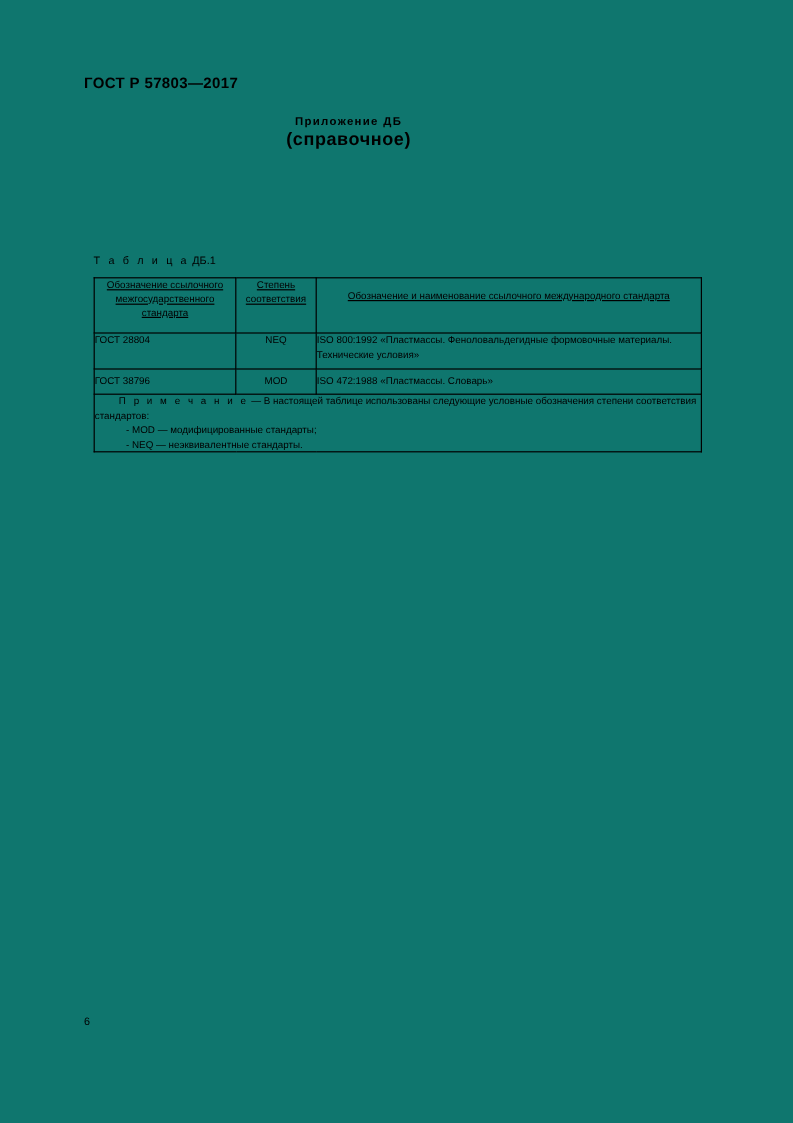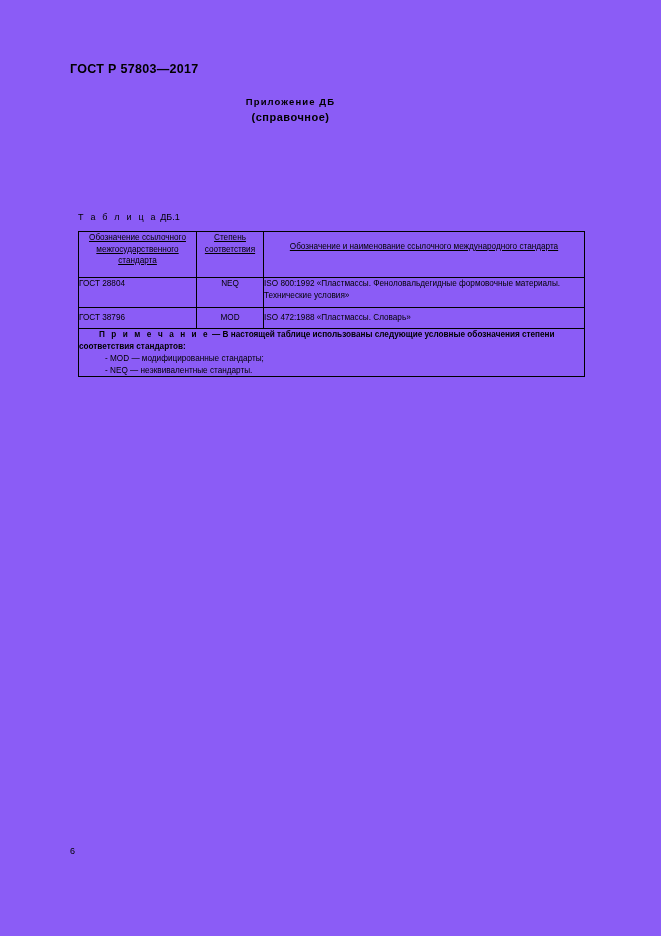--- a/index.html
+++ b/index.html
@@ -10,21 +10,21 @@
   }
   body {
     font-family: "Liberation Sans", sans-serif;
     color: #000000;
     -webkit-font-smoothing: antialiased;
   }
   .page {
     position: relative;
     width: 661px;
     height: 936px;
-    background: #8b5cf6;
+    background: #0f766e;
     overflow: hidden;
     box-sizing: border-box;
   }
 
   
   .doc-header {
     position: absolute;
     left: 70px;
     top: 62px;
     font-size: 12.5px;
@@ -41,21 +41,21 @@
     width: 581px;
     text-align: center;
   }
   .appendix-title {
     font-size: 9.5px;
     font-weight: bold;
     letter-spacing: 1.1px;
     line-height: 15px;
   }
   .appendix-kind {
-    font-size: 11px;
+    font-size: 15px;
     font-weight: bold;
     letter-spacing: 0.5px;
     line-height: 16px;
   }
 
   
   .main-title {
     position: absolute;
     left: 78px;
     top: 155px;
@@ -130,21 +130,20 @@
   tbody tr.row-2 td { border-bottom-width: 1.3px; }
 
   .note-cell {
     padding: 7px 8px 8px 8px;
     line-height: 11.9px;
     border-top-width: 1.3px;
     border-bottom-width: 1.8px;
   }
   .note-lead {
     text-indent: 20px;
-    font-weight: bold;
   }
   .note-lead .sp {
     letter-spacing: 2.1px;
   }
   .note-item {
     padding-left: 26px;
   }
 
   
   .page-number {

